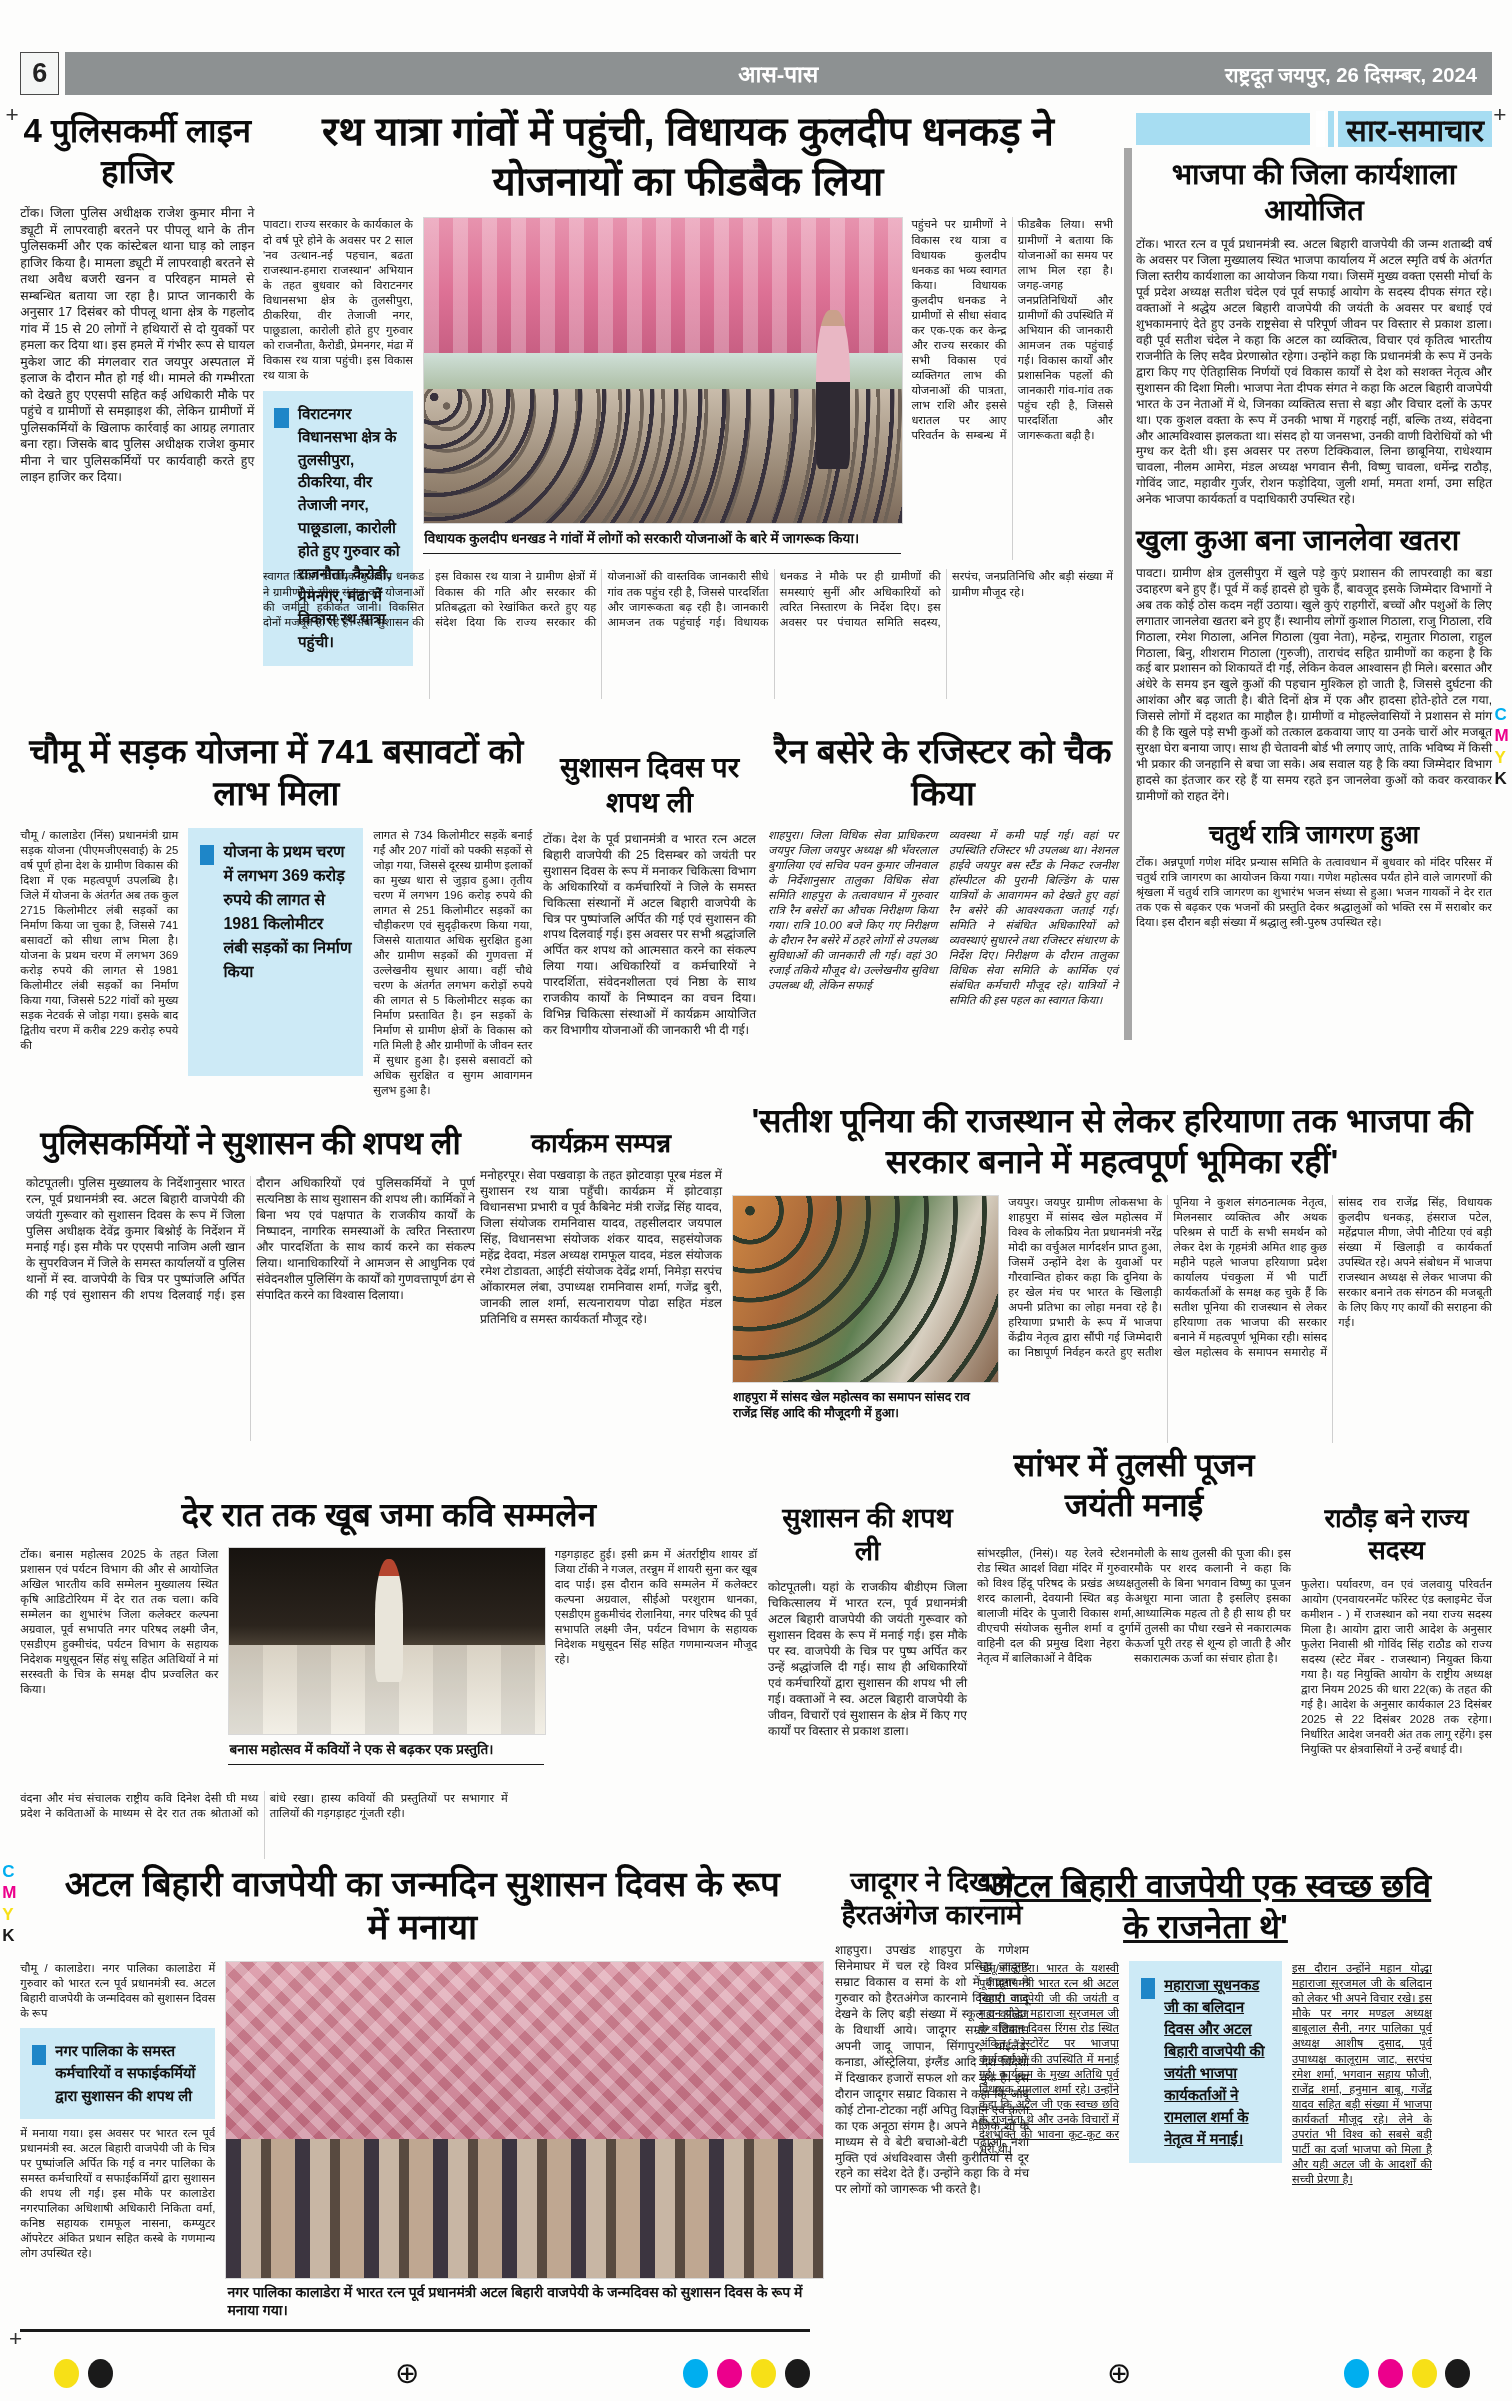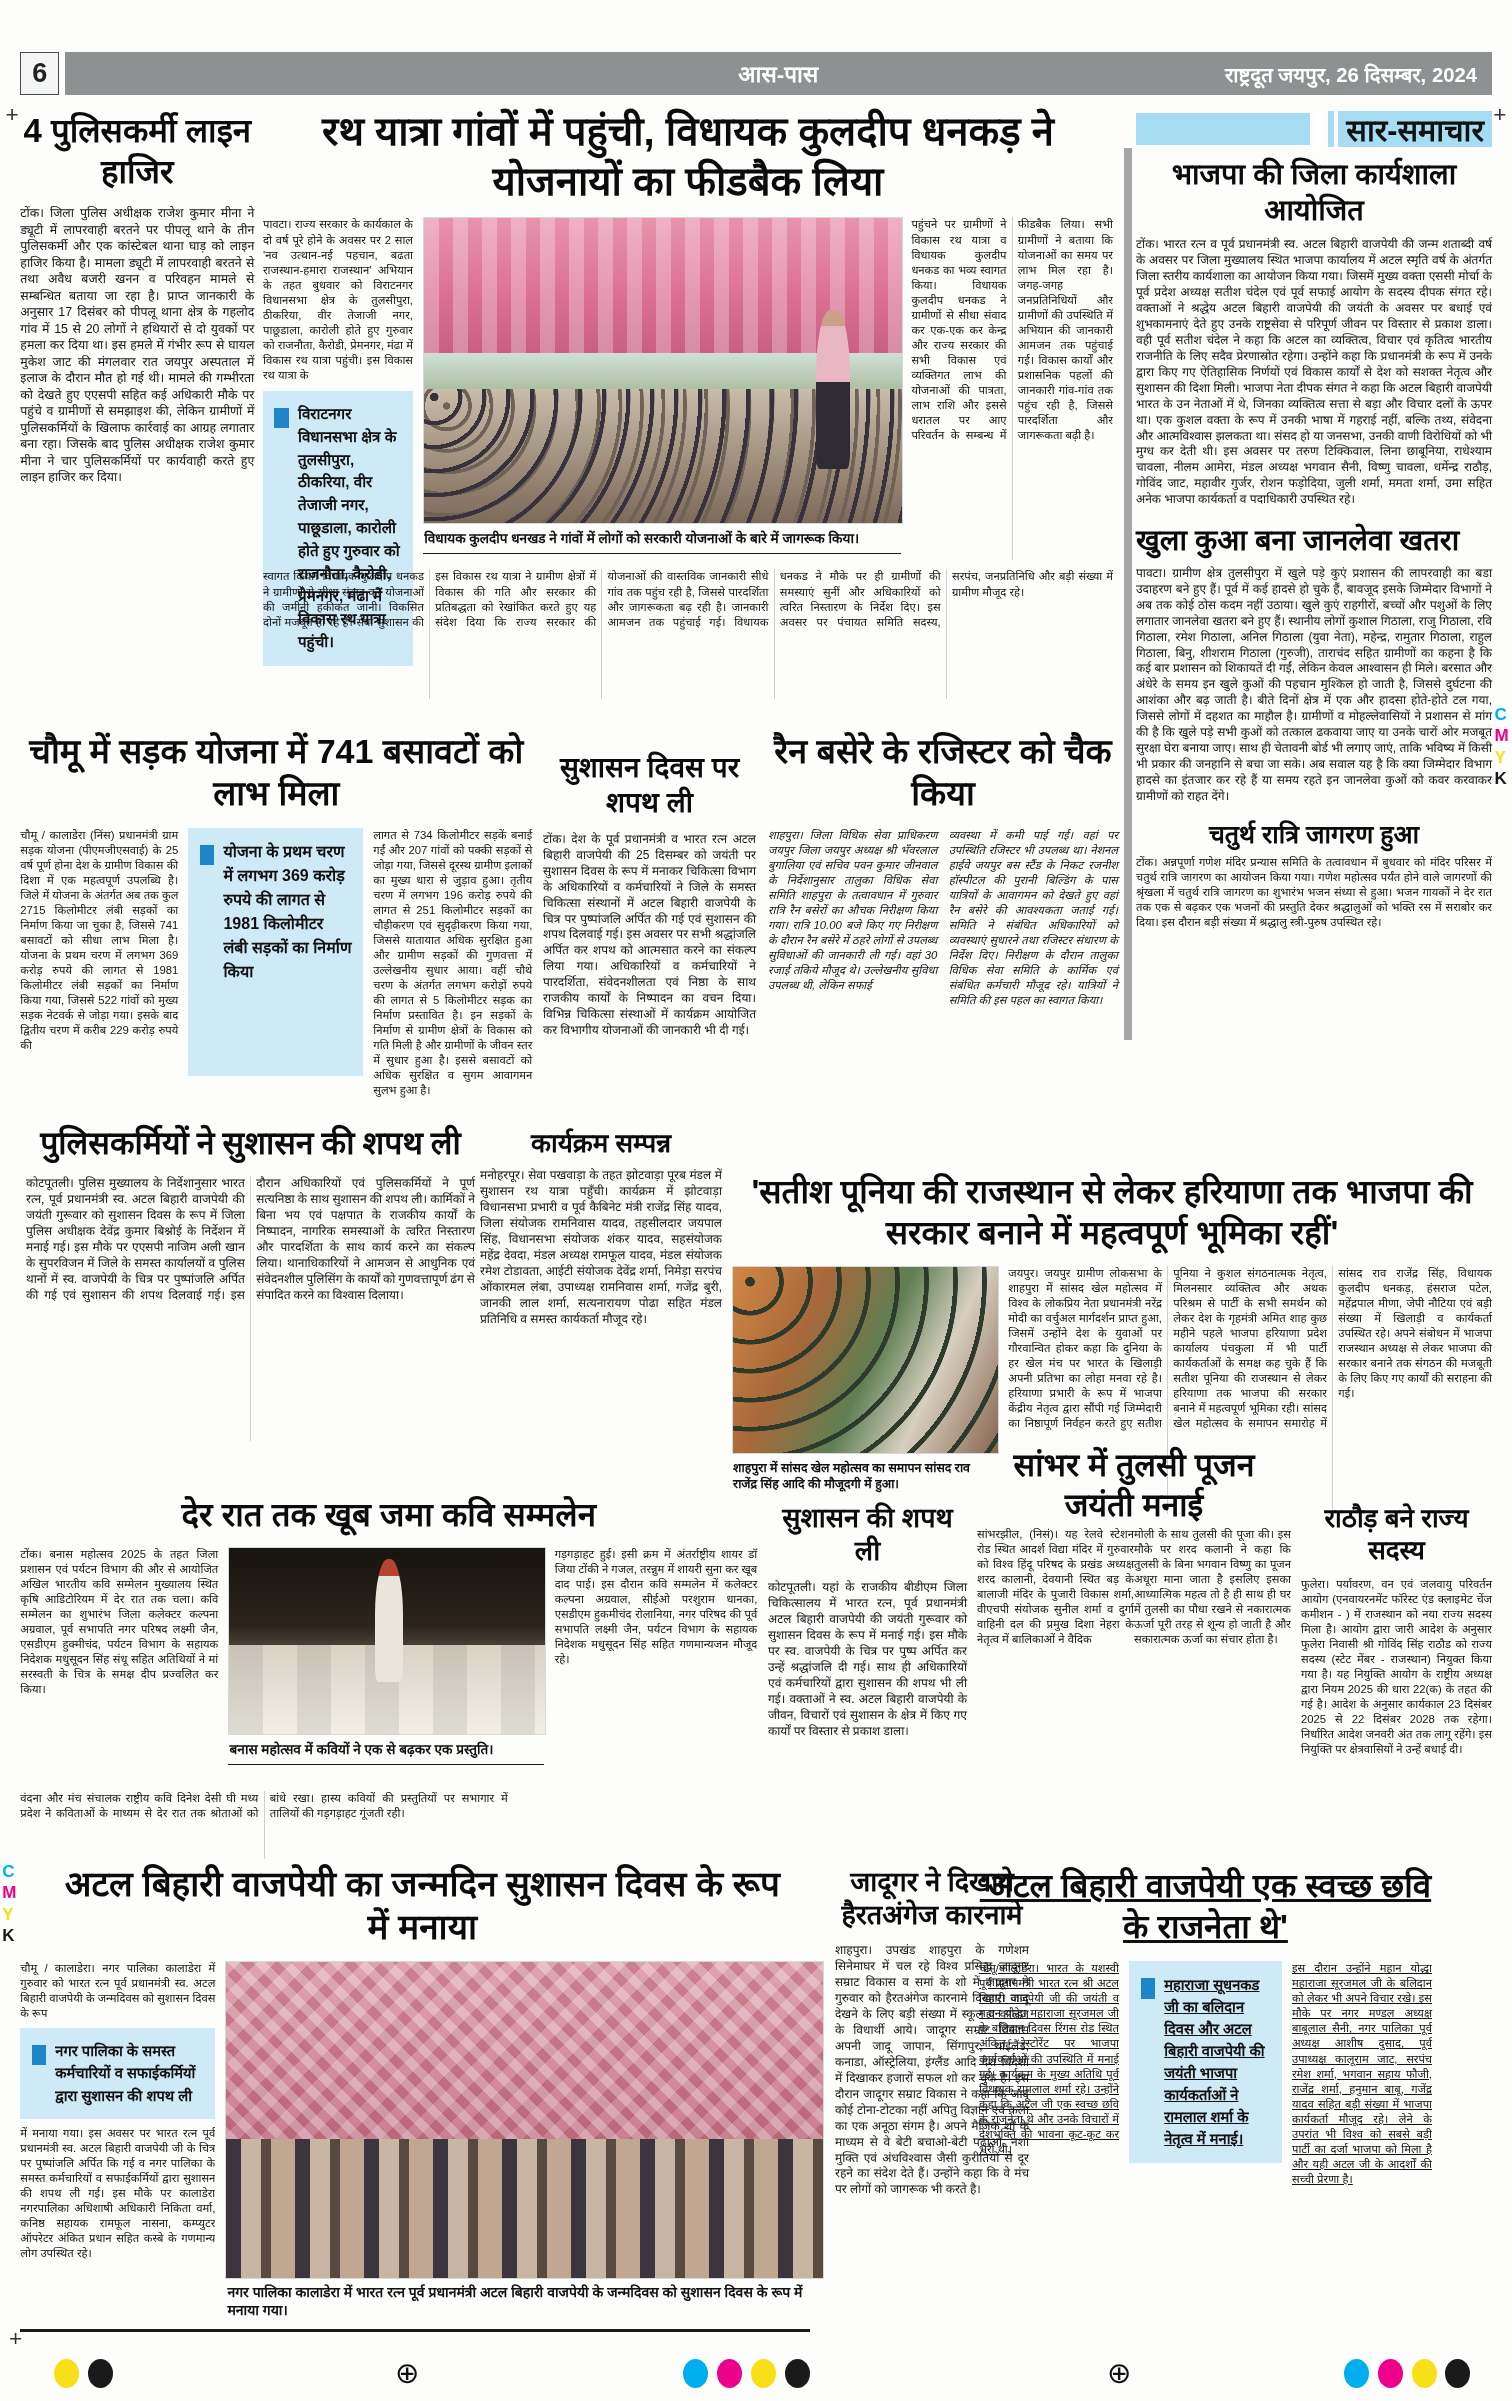--- a/index.html
+++ b/index.html
@@ -157,21 +157,21 @@
   <div class="sec" style="left:26px;top:1124px;width:449px;height:361px;font-family:Liberation Serif, serif;">
     <div class="hl" style="font-size:32px;">पुलिसकर्मियों ने सुशासन की शपथ ली</div>
     <div class="body cols2" style="margin-top:12.4px;font-size:12px;height:265px;">कोटपूतली। पुलिस मुख्यालय के निर्देशानुसार भारत रत्न, पूर्व प्रधानमंत्री स्व. अटल बिहारी वाजपेयी की जयंती गुरूवार को सुशासन दिवस के रूप में जिला पुलिस अधीक्षक देवेंद्र कुमार बिश्नोई के निर्देशन में मनाई गई। इस मौके पर एएसपी नाजिम अली खान के सुपरविजन में जिले के समस्त कार्यालयों व पुलिस थानों में स्व. वाजपेयी के चित्र पर पुष्पांजलि अर्पित की गई एवं सुशासन की शपथ दिलवाई गई। इस दौरान अधिकारियों एवं पुलिसकर्मियों ने पूर्ण सत्यनिष्ठा के साथ सुशासन की शपथ ली। कार्मिकों ने बिना भय एवं पक्षपात के राजकीय कार्यों के निष्पादन, नागरिक समस्याओं के त्वरित निस्तारण और पारदर्शिता के साथ कार्य करने का संकल्प लिया। थानाधिकारियों ने आमजन से आधुनिक एवं संवेदनशील पुलिसिंग के कार्यों को गुणवत्तापूर्ण ढंग से संपादित करने का विश्वास दिलाया।</div>
   </div>
 
   <div class="sec" style="left:480px;top:1127px;width:242px;height:358px;">
     <div class="hl" style="font-size:26px;">कार्यक्रम सम्पन्न</div>
     <div class="body" style="margin-top:9px;font-size:12px;">मनोहरपूर। सेवा पखवाड़ा के तहत झोटवाड़ा पूरब मंडल में सुशासन रथ यात्रा पहुँची। कार्यक्रम में झोटवाड़ा विधानसभा प्रभारी व पूर्व कैबिनेट मंत्री राजेंद्र सिंह यादव, जिला संयोजक रामनिवास यादव, तहसीलदार जयपाल सिंह, विधानसभा संयोजक शंकर यादव, सहसंयोजक महेंद्र देवदा, मंडल अध्यक्ष रामफूल यादव, मंडल संयोजक रमेश टोडावता, आईटी संयोजक देवेंद्र शर्मा, निमेड़ा सरपंच ओंकारमल लंबा, उपाध्यक्ष रामनिवास शर्मा, गजेंद्र बुरी, जानकी लाल शर्मा, सत्यनारायण पोढा सहित मंडल प्रतिनिधि व समस्त कार्यकर्ता मौजूद रहे।</div>
   </div>
 
-  <div class="sec" style="left:732px;top:1172px;width:760px;height:375px;">
+  <div class="sec" style="left:732px;top:1101px;width:760px;height:375px;">
     <div class="hl" style="font-size:33px;">'सतीश पूनिया की राजस्थान से लेकर हरियाणा तक भाजपा की सरकार बनाने में महत्वपूर्ण भूमिका रहीं'</div>
     <div style="display:flex;gap:11.3px;margin-top:12.4px;">
       <div style="width:265px;flex:none;">
         <div class="photo" style="width:265px;height:186px;">
           <div class="ph-poonia"></div>
         </div>
         <div class="caption" style="font-size:12.4px;">शाहपुरा में सांसद खेल महोत्सव का समापन सांसद राव राजेंद्र सिंह आदि की मौजूदगी में हुआ।</div>
       </div>
       <div class="body cols3" style="flex:1;font-size:11.3px;height:248px;">जयपुर। जयपुर ग्रामीण लोकसभा के शाहपुरा में सांसद खेल महोत्सव में विश्व के लोकप्रिय नेता प्रधानमंत्री नरेंद्र मोदी का वर्चुअल मार्गदर्शन प्राप्त हुआ, जिसमें उन्होंने देश के युवाओं पर गौरवान्वित होकर कहा कि दुनिया के हर खेल मंच पर भारत के खिलाड़ी अपनी प्रतिभा का लोहा मनवा रहे है। हरियाणा प्रभारी के रूप में भाजपा केंद्रीय नेतृत्व द्वारा सौंपी गई जिम्मेदारी का निष्ठापूर्ण निर्वहन करते हुए सतीश पूनिया ने कुशल संगठनात्मक नेतृत्व, मिलनसार व्यक्तित्व और अथक परिश्रम से पार्टी के सभी समर्थन को लेकर देश के गृहमंत्री अमित शाह कुछ महीने पहले भाजपा हरियाणा प्रदेश कार्यालय पंचकुला में भी पार्टी कार्यकर्ताओं के समक्ष कह चुके हैं कि सतीश पूनिया की राजस्थान से लेकर हरियाणा तक भाजपा की सरकार बनाने में महत्वपूर्ण भूमिका रही। सांसद खेल महोत्सव के समापन समारोह में सांसद राव राजेंद्र सिंह, विधायक कुलदीप धनकड़, हंसराज पटेल, महेंद्रपाल मीणा, जेपी नौटिया एवं बड़ी संख्या में खिलाड़ी व कार्यकर्ता उपस्थित रहे। अपने संबोधन में भाजपा राजस्थान अध्यक्ष से लेकर भाजपा की सरकार बनाने तक संगठन की मजबूती के लिए किए गए कार्यों की सराहना की गई।</div>
     </div>
@@ -194,21 +194,21 @@
     <div class="body cols3" style="margin-top:6.8px;font-size:11.3px;height:68px;">वंदना और मंच संचालक राष्ट्रीय कवि दिनेश देसी घी मध्य प्रदेश ने कविताओं के माध्यम से देर रात तक श्रोताओं को बांधे रखा। हास्य कवियों की प्रस्तुतियों पर सभागार में तालियों की गड़गड़ाहट गूंजती रही।</div>
   </div>
 
   <div class="sec" style="left:768px;top:1502px;width:199px;height:352px;">
     <div class="hl" style="font-size:27px;">सुशासन की शपथ ली</div>
     <div class="body" style="margin-top:11.3px;font-size:12px;">कोटपूतली। यहां के राजकीय बीडीएम जिला चिकित्सालय में भारत रत्न, पूर्व प्रधानमंत्री अटल बिहारी वाजपेयी की जयंती गुरूवार को सुशासन दिवस के रूप में मनाई गई। इस मौके पर स्व. वाजपेयी के चित्र पर पुष्प अर्पित कर उन्हें श्रद्धांजलि दी गई। साथ ही अधिकारियों एवं कर्मचारियों द्वारा सुशासन की शपथ भी ली गई। वक्ताओं ने स्व. अटल बिहारी वाजपेयी के जीवन, विचारों एवं सुशासन के क्षेत्र में किए गए कार्यों पर विस्तार से प्रकाश डाला।</div>
   </div>
 
   <div class="sec" style="left:977px;top:1446px;width:314px;height:356px;">
     <div class="hl" style="font-size:32px;">सांभर में तुलसी पूजन जयंती मनाई</div>
-    <div style="display:flex;gap:0;margin-top:2px;">
+    <div style="display:flex;gap:0;margin-top:21px;">
       <div class="body" style="flex:1;font-size:11.3px;">सांभरझील, (निसं)। यह रेलवे स्टेशन रोड स्थित आदर्श विद्या मंदिर में गुरुवार को विश्व हिंदू परिषद के प्रखंड अध्यक्ष शरद कालानी, देवयानी स्थित बड़ के बालाजी मंदिर के पुजारी विकास शर्मा, वीएचपी संयोजक सुनील शर्मा व दुर्गा वाहिनी दल की प्रमुख दिशा नेहरा के नेतृत्व में बालिकाओं ने वैदिक</div>
       <div class="body" style="flex:1;font-size:11.3px;">मोली के साथ तुलसी की पूजा की। इस मौके पर शरद कलानी ने कहा कि तुलसी के बिना भगवान विष्णु का पूजन अधूरा माना जाता है इसलिए इसका आध्यात्मिक महत्व तो है ही साथ ही घर में तुलसी का पौधा रखने से नकारात्मक ऊर्जा पूरी तरह से शून्य हो जाती है और सकारात्मक ऊर्जा का संचार होता है।</div>
     </div>
   </div>
 
   <div class="sec" style="left:1301px;top:1502px;width:191px;height:352px;">
     <div class="hl" style="font-size:26px;">राठौड़ बने राज्य सदस्य</div>
     <div class="body" style="margin-top:10.2px;font-size:11.3px;">फुलेरा। पर्यावरण, वन एवं जलवायु परिवर्तन आयोग (एनवायरनमेंट फॉरेस्ट एंड क्लाइमेट चेंज कमीशन - ) में राजस्थान को नया राज्य सदस्य मिला है। आयोग द्वारा जारी आदेश के अनुसार फुलेरा निवासी श्री गोविंद सिंह राठौड को राज्य सदस्य (स्टेट मेंबर - राजस्थान) नियुक्त किया गया है। यह नियुक्ति आयोग के राष्ट्रीय अध्यक्ष द्वारा नियम 2025 की धारा 22(क) के तहत की गई है। आदेश के अनुसार कार्यकाल 23 दिसंबर 2025 से 22 दिसंबर 2028 तक रहेगा। निर्धारित आदेश जनवरी अंत तक लागू रहेंगे। इस नियुक्ति पर क्षेत्रवासियों ने उन्हें बधाई दी।</div>
   </div>
 

